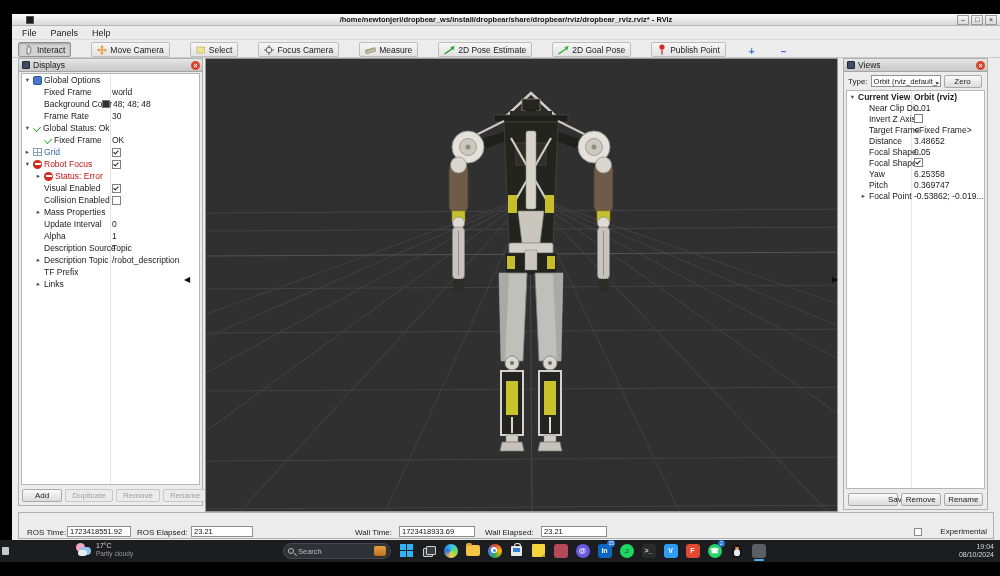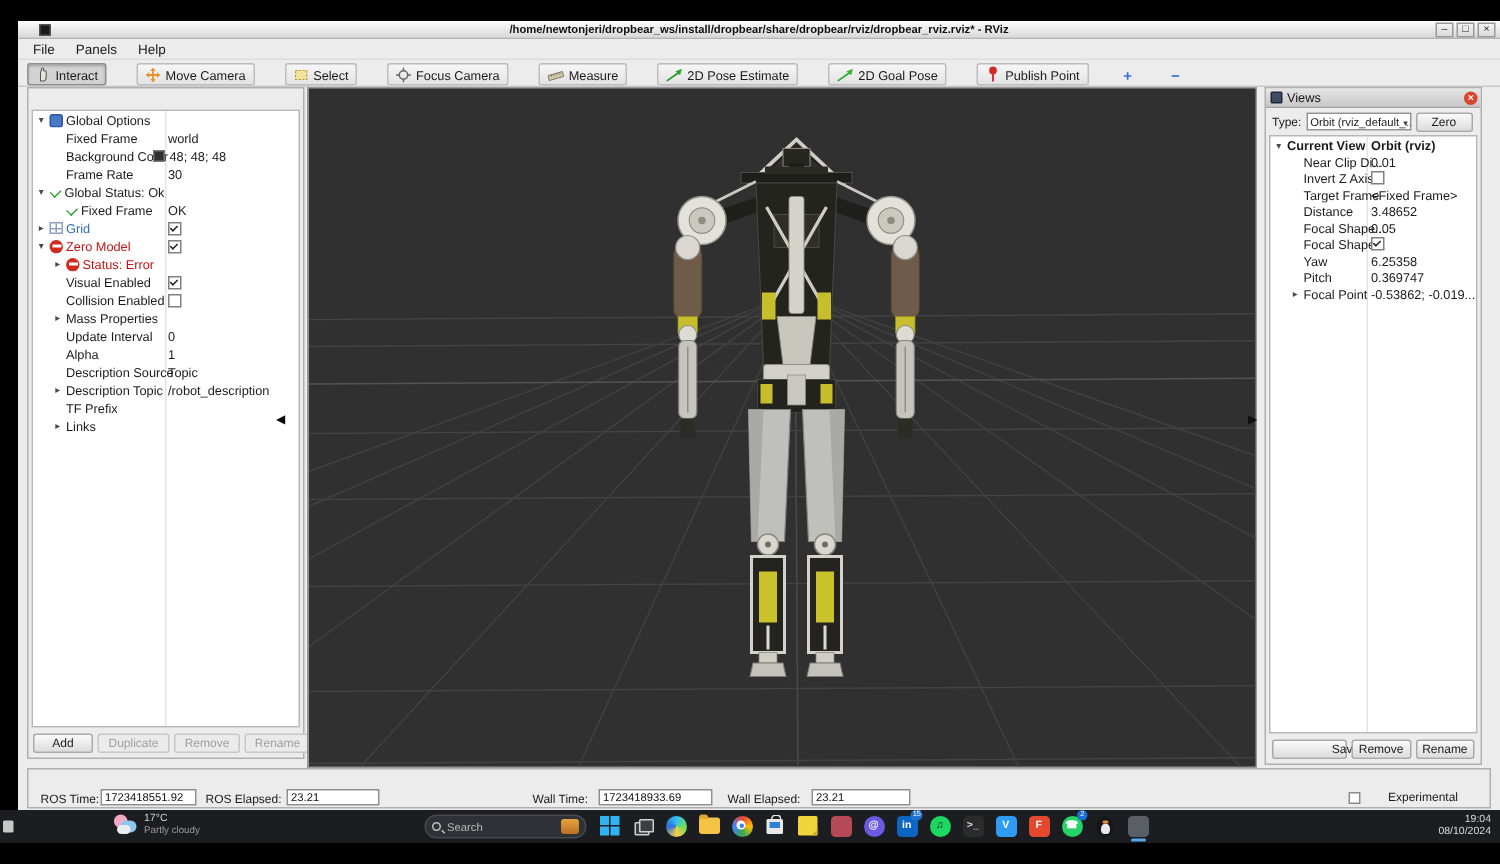--- a/index.html
+++ b/index.html
@@ -65,21 +65,21 @@
   
   .viewport { position:absolute; left:193px; top:44px; width:633px; height:454px; background:#303030; border:1px solid #979797; }
   .collapse { position:absolute; font-size:8px; color:#0b0b0b; line-height:8px; }
 
   
   .time-panel { position:absolute; left:6px; top:498px; width:976px; height:27px; background:#ececec; border:1px solid #b0b0b0; }
   .time-fields { position:absolute; left:0; right:0; top:13px; height:14px; }
   .tf-label { position:absolute; top:2px; font-size:8px; color:#1a1a1a; white-space:nowrap; }
   .tf-box { position:absolute; top:0; height:11px; background:#fff; border:1px solid #8f8f8f; font-size:7.5px; color:#111;
             line-height:10px; padding-left:2px; white-space:nowrap; }
-  .experimental { position:absolute; right:21px; top:1px; display:flex; align-items:center; gap:18px; }
+  .experimental { position:absolute; right:6px; top:1px; display:flex; align-items:center; gap:18px; }
   .experimental .xbox { width:8px; height:8px; background:#fff; border:1px solid #8a8a8a; }
   .experimental .xlabel { font-size:8px; color:#222; }
   .clockicon { position:relative; width:9px; height:9px; border-radius:50%; background:#fff; border:1.5px solid #b94a3c; }
   .clockicon::after { content:""; position:absolute; left:2.5px; top:1px; width:1px; height:3px; background:#333; }
 
   
   .taskbar { position:absolute; left:0; top:540px; width:1000px; height:22px; background:#1b1d20; }
   .tb-corner { position:absolute; left:2px; top:7px; width:7px; height:8px; background:#c8c8c8; border-radius:1px; }
   .weather { position:absolute; left:76px; top:2px; display:flex; gap:4px; align-items:center; }
   .wicon { position:relative; width:16px; height:14px; }
@@ -212,20 +212,25 @@
               <path d="M5 5.4 L5 10.4" stroke="#d42a2a" stroke-width="1.3"></path>
             </svg>
           </span>
           <span>Publish Point</span>
         </div>
         <span class="tool-extra">+</span>
         <span class="tool-extra">−</span>
       </div>
 
     <div class="panel" style="left:6px; top:44px; width:185px; height:448px;">
+      <div class="panel-head">
+        <span class="panel-head-icon"></span>
+        <span class="panel-title">Displays</span>
+        <span class="pclose">×</span>
+      </div>
       <div class="tree-area" style="top:14px; bottom:20px;" id="displays-tree">
         <div class="vsep" style="left:88px;"></div>
       <div class="trow" style="height: 12px;">
             <div class="tleft" style="padding-left: 2px;">
               <span class="texp">▾</span>
               <span class="ti ti-opt"></span>
               <span class="tlabel">Global Options</span>
             </div>
           </div>
           <div class="trow" style="height: 12px;">
@@ -280,21 +285,21 @@
               <span class="tlabel" style="color: rgb(47, 109, 181);">Grid</span>
             </div>
             <span class="cbox" style="left: 90px;">
               <span class="ckm"></span>
             </span>
           </div>
           <div class="trow" style="height: 12px;">
             <div class="tleft" style="padding-left: 2px;">
               <span class="texp">▾</span>
               <span class="ti ti-err"></span>
-              <span class="tlabel" style="color: rgb(192, 20, 20);">Zero Model</span>
+              <span class="tlabel" style="color: rgb(192, 20, 20);">Robot Focus</span>
             </div>
             <span class="cbox" style="left: 90px;">
               <span class="ckm"></span>
             </span>
           </div>
           <div class="trow" style="height: 12px;">
             <div class="tleft" style="padding-left: 13px;">
               <span class="texp">▸</span>
               <span class="ti ti-err"></span>
               <span class="tlabel" style="color: rgb(192, 20, 20);">Status: Error</span>

